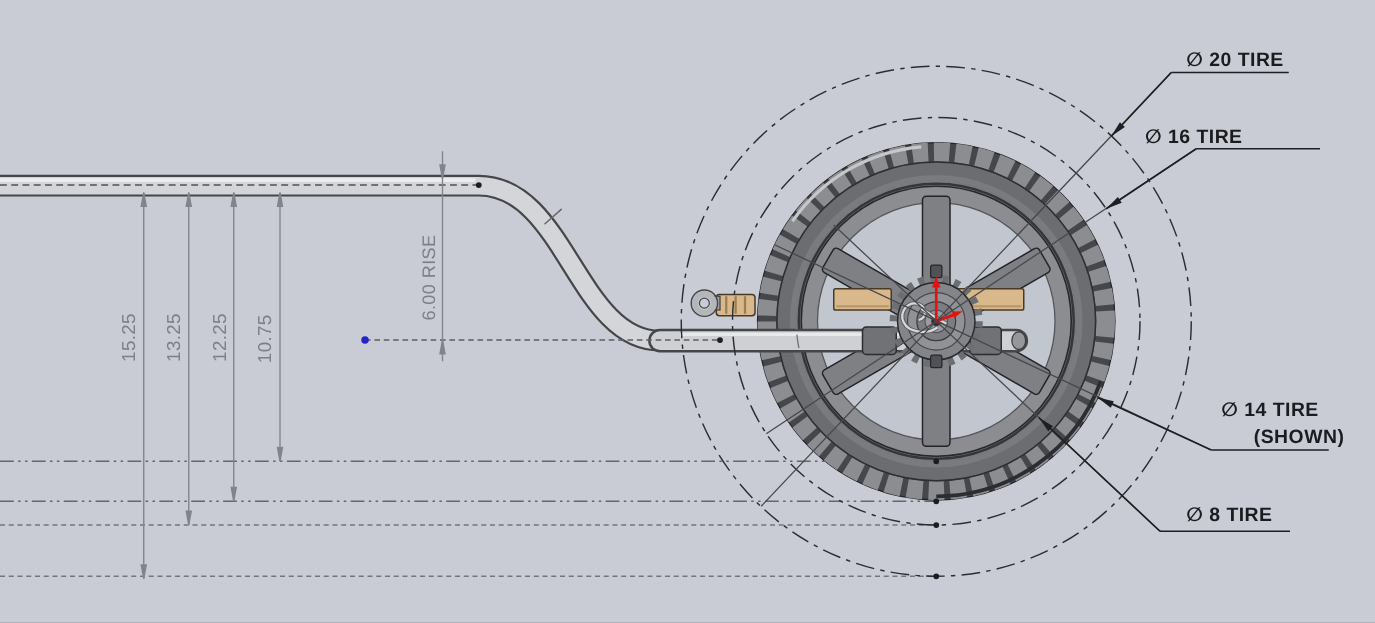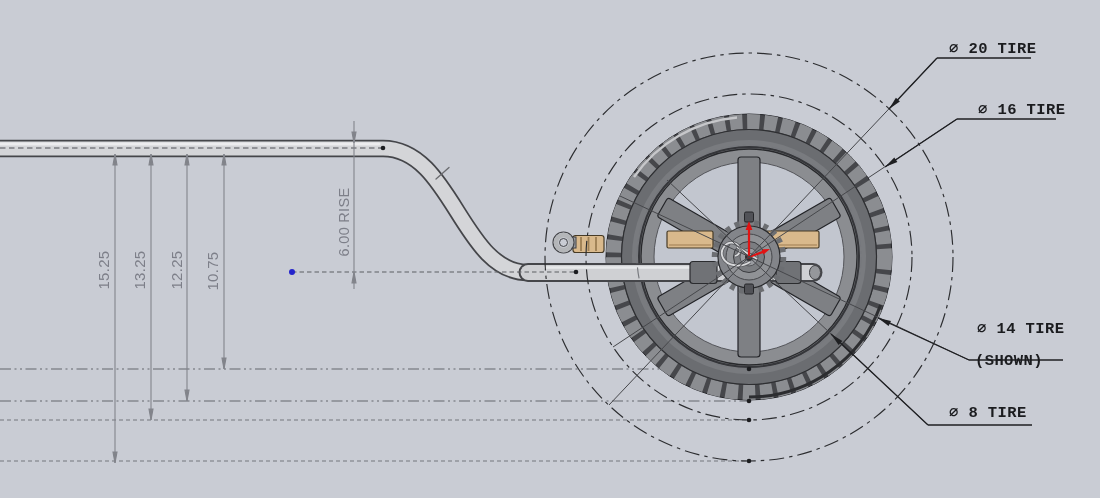--- a/index.html
+++ b/index.html
@@ -4,21 +4,21 @@
 <style>
   html,body { margin:0; padding:0; background:#9aa0ab; }
   .canvas {
     position:relative; width:1100px; height:498px;
     background:#c9ccd4; overflow:hidden;
     font-family:"Liberation Sans","DejaVu Sans",sans-serif;
   }
   .canvas svg { position:absolute; left:0; top:0; }
   .callout {
     position:absolute; white-space:nowrap;
-    color:#1b1c1f; font-size:15.5px; font-weight:700; letter-spacing:.4px;font-family:Liberation Mono, monospace;
+    color:#1b1c1f; font-size:15.5px; font-weight:700; letter-spacing:.4px;
   }
   .dim-label {
     position:absolute; width:64px; height:16px; text-align:center;
     color:#7d7f89; font-size:15px; font-weight:400; letter-spacing:.3px;
     transform:rotate(-90deg);
   }
   .rise-label {
     position:absolute; width:84px; height:16px; text-align:center;
     color:#7d7f89; font-size:14.5px; font-weight:400; letter-spacing:.3px;
     transform:rotate(-90deg);
@@ -181,18 +181,18 @@
   </g>
 </svg>
 
   <div class="dim-label" style="left:71px; top:262px;">15.25</div>
   <div class="dim-label" style="left:107px; top:262px;">13.25</div>
   <div class="dim-label" style="left:144px; top:262px;">12.25</div>
   <div class="dim-label" style="left:180px; top:263px;">10.75</div>
   <div class="rise-label" style="left:302px; top:214px;">6.00 RISE</div>
 
   <div class="callout" style="left:949px; top:39px;">∅ 20 TIRE</div>
-  <div class="callout" style="left:978px; top:100px;">∅ 16 TIRE</div>
+  <div class="callout" style="left:916px; top:100px;">∅ 16 TIRE</div>
   <div class="callout" style="left:977px; top:319px;">∅ 14 TIRE</div>
-  <div class="callout" style="left:975px; top:341px;margin-top:11px;">(SHOWN)</div>
+  <div class="callout" style="left:1003px; top:341px;">(SHOWN)</div>
   <div class="callout" style="left:949px; top:403px;">∅ 8 TIRE</div>
 
 </div>
 
 </body></html>

